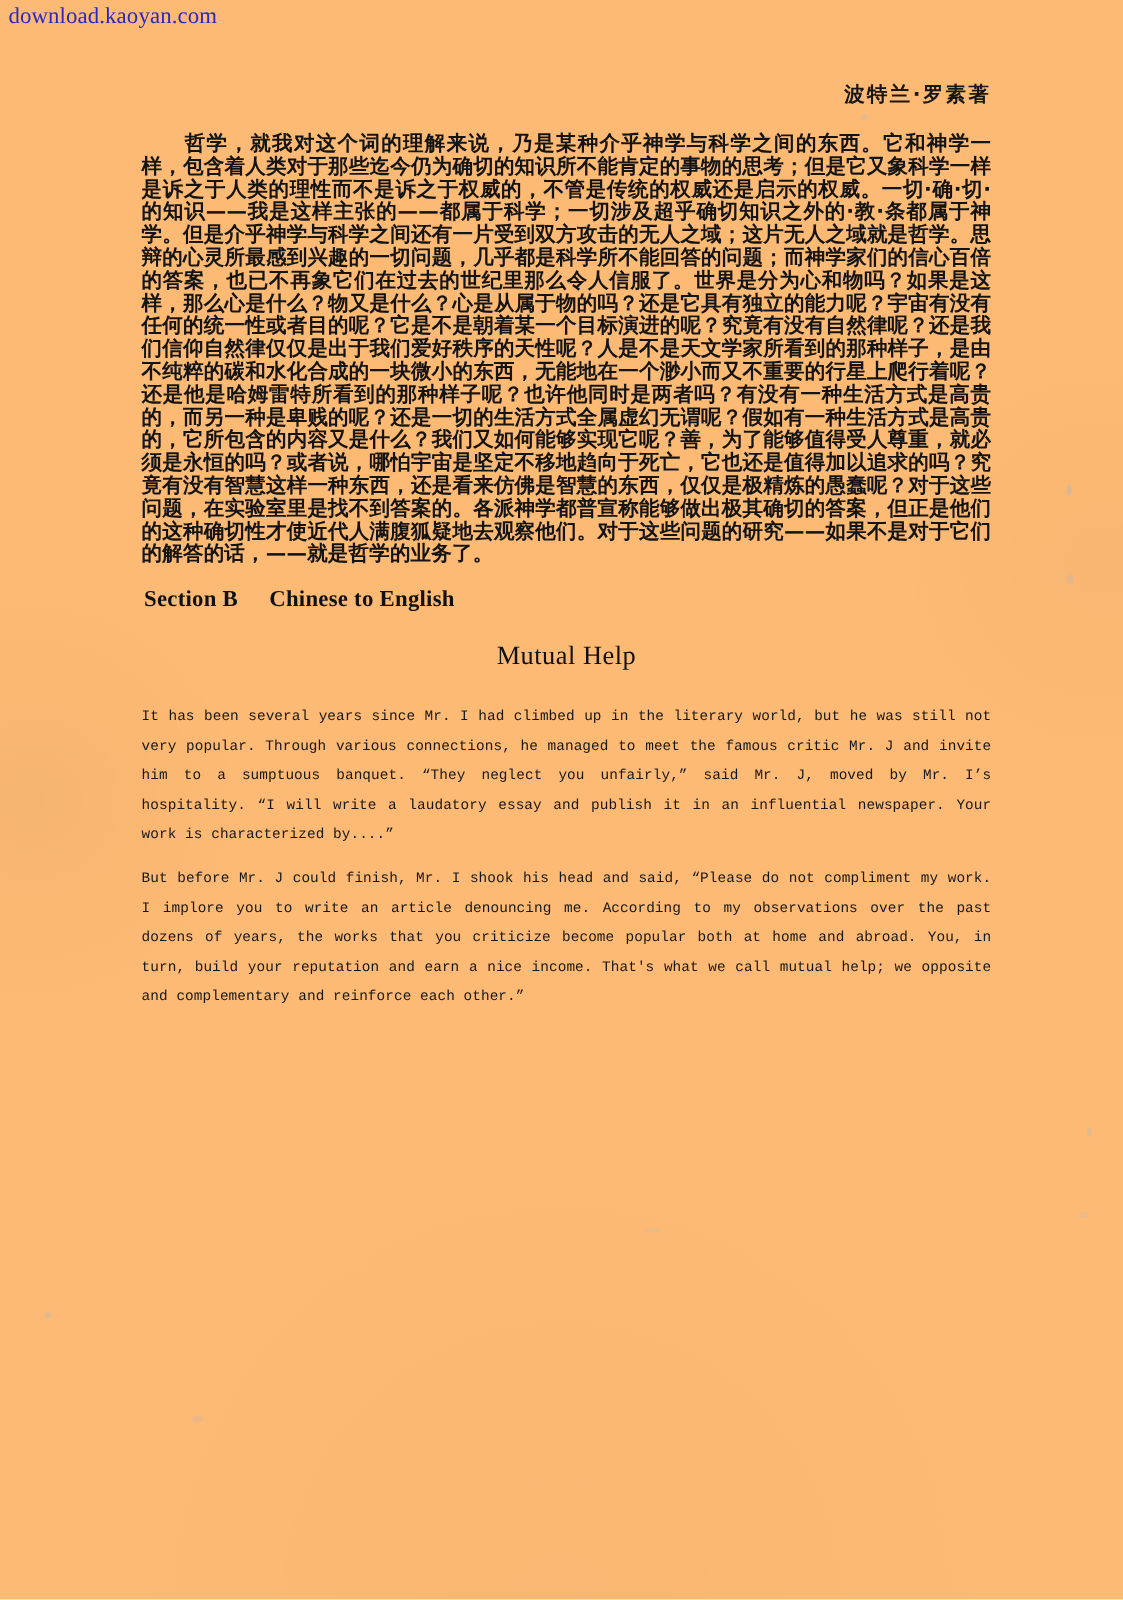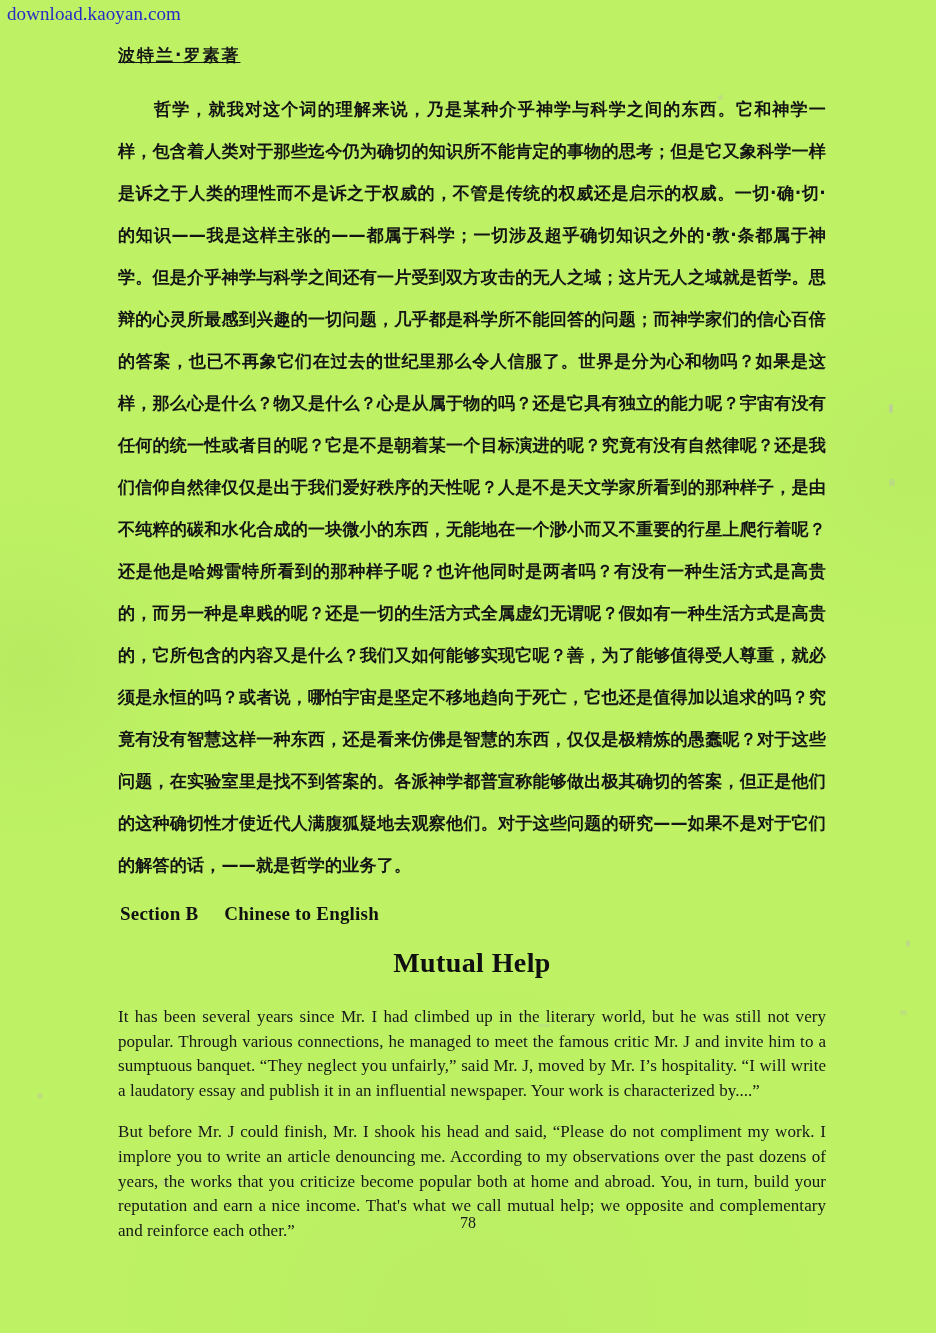--- a/index.html
+++ b/index.html
@@ -14,21 +14,21 @@
     position: relative;
     overflow: hidden;
     font-family: "Liberation Serif", "DejaVu Serif", serif;
     color: #1b1b1b;
   }
 
   
   #page-sheet {
     position: absolute;
     inset: 0;
-    background: #bef264;
+    background: #fdba74;
   }
 
   
   #scan-noise {
     position: absolute;
     inset: 0;
     pointer-events: none;
     background:
       radial-gradient(circle at 3% 50%, rgba(0,0,0,0.030) 0%, rgba(0,0,0,0) 16%),
       radial-gradient(circle at 98% 35%, rgba(0,0,0,0.022) 0%, rgba(0,0,0,0) 14%),
@@ -58,37 +58,36 @@
   
   #content {
     position: absolute;
     left: 118px;
     top: 0;
     width: 708px;
   }
 
   
   #running-header {
-    text-align: left;
+    text-align: right;
     font-family: "DejaVu Sans", "Liberation Sans", sans-serif;
     font-weight: 700;
     font-size: 17px;
     letter-spacing: 2px;
-    margin-top: 44px;
+    margin-top: 67px;
     color: #161616;
-    text-decoration: underline;
   }
 
   
   #chinese-paragraph {
     margin-top: 21px;
     font-family: "DejaVu Sans", "Liberation Sans", sans-serif;
     font-weight: 700;
     font-size: 17.1px;
-    line-height: 42px;
+    line-height: 19px;
     text-align: justify;
     text-align-last: left;
     text-indent: 36px;
     letter-spacing: .15px;
     color: #141414;
     word-break: break-all;
   }
 
   
   #section-heading {
@@ -104,38 +103,38 @@
     width: 26px;
   }
 
   
   #title-block {
     text-align: center;
     margin-top: 22px;
   }
   #work-title {
     font-family: "Liberation Serif", "DejaVu Serif", serif;
-    font-weight: 700;
-    font-size: 28px;
+    font-weight: 400;
+    font-size: 22px;
     letter-spacing: .4px;
     color: #101010;
   }
   #work-byline {
     font-family: "Liberation Serif", "DejaVu Serif", serif;
     font-weight: 400;
     font-size: 18px;
     margin-top: 3px;
     letter-spacing: .2px;
     color: #141414;
   }
 
   
   .en-para {
-    font-family: Liberation Serif, serif;
-    font-size: 17px;
+    font-family: Liberation Mono, monospace;
+    font-size: 12px;
     line-height: 24.6px;
     text-align: justify;
     text-align-last: left;
     color: #171717;
     letter-spacing: .05px;
   }
   #en-para-1 { margin-top: 26px; }
   #en-para-2 { margin-top: 4px; }
 
   
@@ -181,15 +180,14 @@
     <div id="title-block">
       <div id="work-title">Mutual Help</div>
     </div>
 
     <p class="en-para" id="en-para-1">It has been several years since Mr. I had climbed up in the literary world, but he was still not very popular. Through various connections, he managed to meet the famous critic Mr. J and invite him to a sumptuous banquet. “They neglect you unfairly,” said Mr. J, moved by Mr. I’s hospitality. “I will write a laudatory essay and publish it in an influential newspaper. Your work is characterized by....”</p>
 
     <p class="en-para" id="en-para-2">But before Mr. J could finish, Mr. I shook his head and said, “Please do not compliment my work. I implore you to write an article denouncing me. According to my observations over the past dozens of years, the works that you criticize become popular both at home and abroad. You, in turn, build your reputation and earn a nice income. That's what we call mutual help; we opposite and complementary and reinforce each other.”</p>
 
   </div>
 
-  <div id="page-folio">78</div>
 
 </div>
 
 </body></html>

